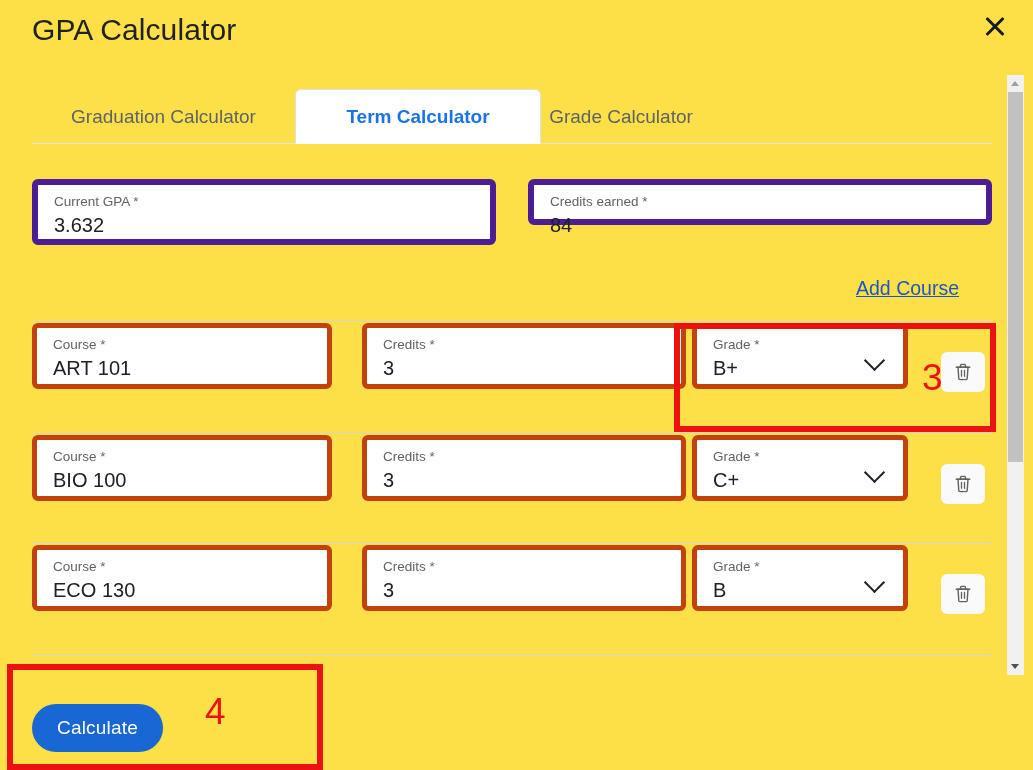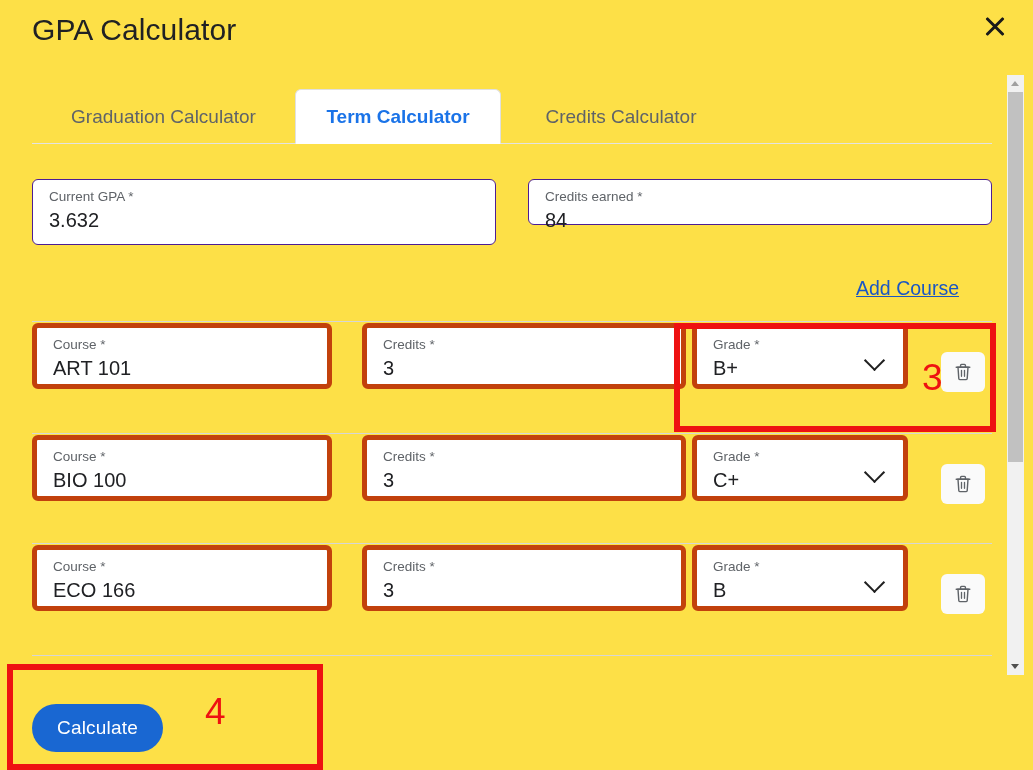--- a/index.html
+++ b/index.html
@@ -113,28 +113,28 @@
   }
   .tab.active {
     color: #1a73e8;
     font-weight: 700;
     background: #ffffff;
     border: 1px solid #e0e0e0;
     border-bottom: 1px solid #ffffff;
     border-radius: 6px 6px 0 0;
   }
   #tab-graduation { left: 0px;   width: 263px; }
-  #tab-term       { left: 263px; width: 206px; }
+  #tab-term       { left: 263px; width: 246px; }
   #tab-advice     { left: 469px; width: 240px; }
 
   
   .field {
     position: absolute;
     box-sizing: border-box;
-    border: 1px solid #4c1d95;
+    border: 6px solid #4c1d95;
     border-radius: 6px;
     background: #ffffff;
   }
   .field-label {
     position: absolute;
     left: 16px;
     top: 9px;
     font-size: 13.5px;
     color: #5f6368;
     white-space: nowrap;
@@ -345,21 +345,21 @@
   <div id="scroll-area">
 
     <div id="tab-strip">
       <div id="tab-graduation" class="tab inactive">
         <span>Graduation Calculator</span>
       </div>
       <div id="tab-term" class="tab active">
         <span>Term Calculator</span>
       </div>
       <div id="tab-advice" class="tab inactive">
-        <span>Credits Calculator</span>
+        <span>Grade Calculator</span>
       </div>
     </div>
 
     <div id="field-current-gpa" class="field">
       <span class="field-label">Current GPA *</span>
       <span class="field-value">3.632</span>
     </div>
 
     <div id="field-credits-earned" class="field">
       <span class="field-label">Credits earned *</span>
@@ -421,21 +421,21 @@
             <path d="M4 5.2h10l-.8 11.4c0 .6-.5 1-1 1H5.8c-.6 0-1-.4-1-1L4 5.2z" stroke="#5f6368" stroke-width="1.4" fill="none"></path>
             <path d="M7.5 8.3v6M10.5 8.3v6" stroke="#5f6368" stroke-width="1.3" stroke-linecap="round"></path>
           </svg>
         </span>
       </button>
     </div>
 
     <div id="course-row-3" class="course-row">
       <div class="course-field course-name-field">
         <span class="field-label">Course *</span>
-        <span class="field-value">ECO 166</span>
+        <span class="field-value">ECO 130</span>
       </div>
       <div class="course-field course-credit-field">
         <span class="field-label">Credits *</span>
         <span class="field-value">3</span>
       </div>
       <div class="course-field course-grade-field">
         <span class="field-label">Grade *</span>
         <span class="field-value">B</span>
         <span class="chevron-down-icon"></span>
       </div>

